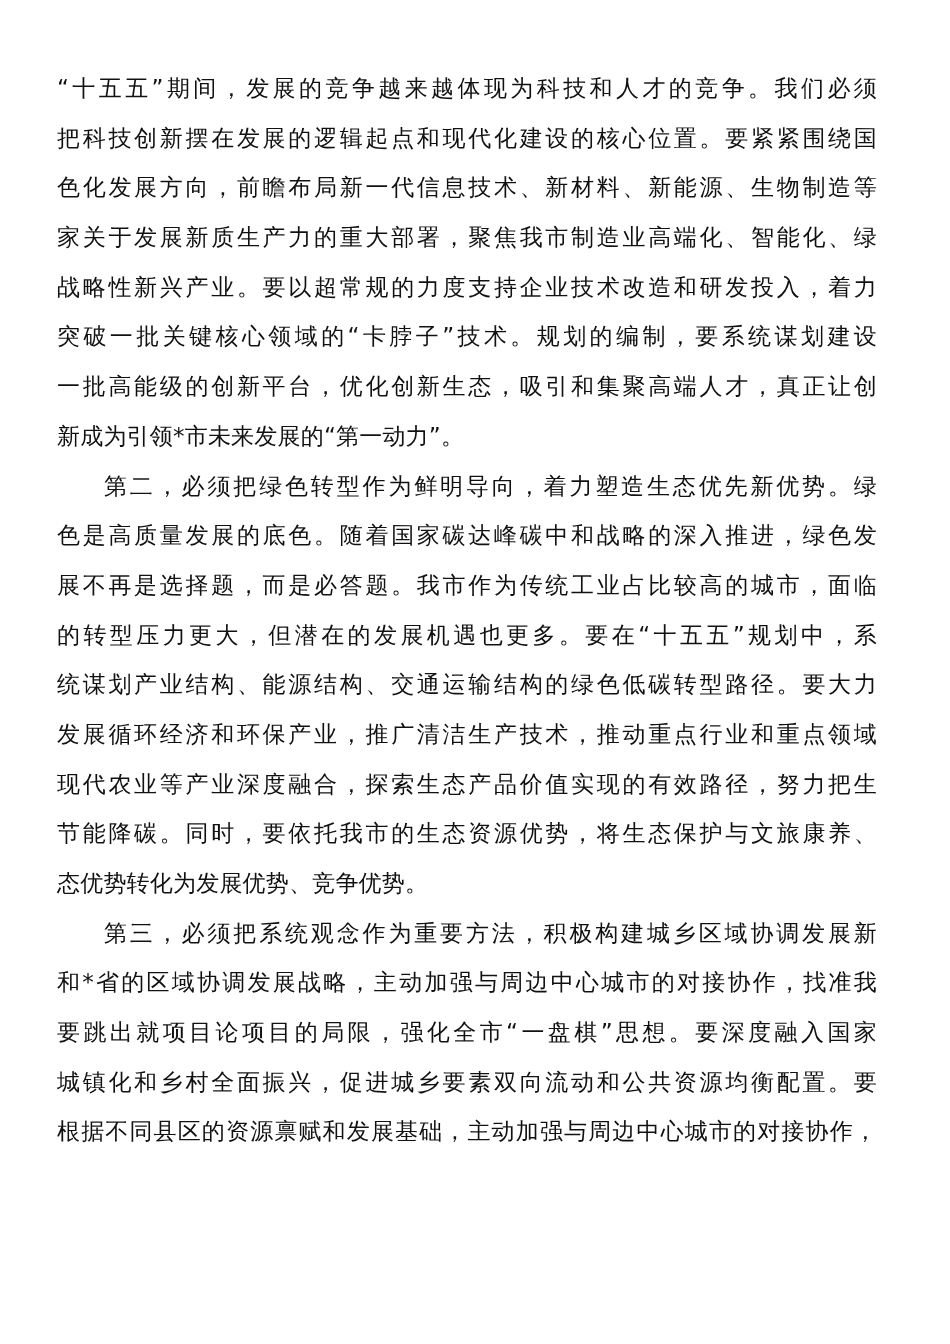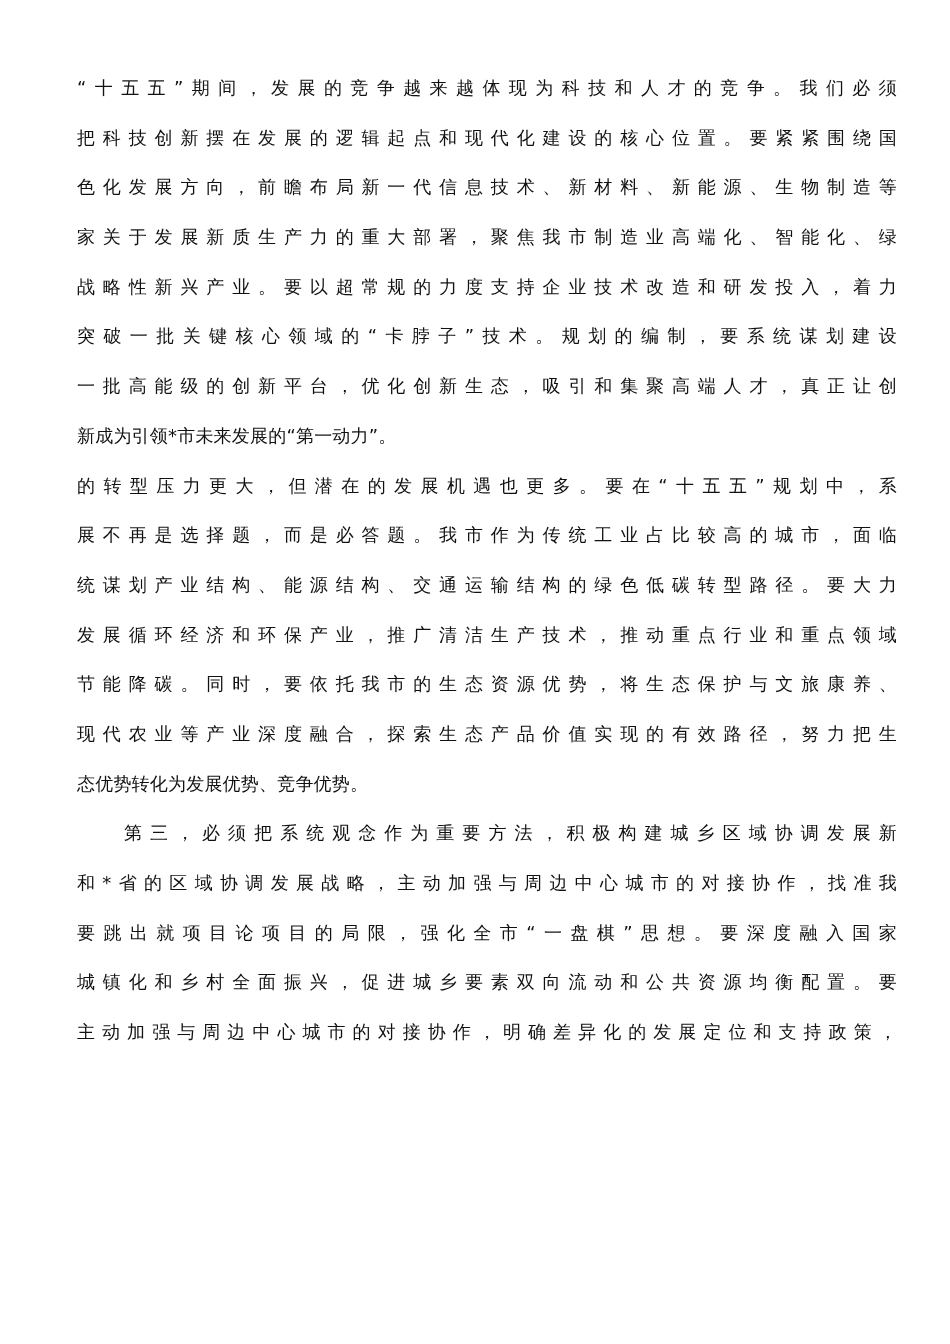--- a/index.html
+++ b/index.html
@@ -17,28 +17,27 @@
     }
     .page {
       position: absolute;
       left: 57px;
       top: 70px;
       width: 830px;
     }
     .line {
       height: 49.7px;
       line-height: 36px;
-      font-size: 18px;
+      font-size: 23px;
       white-space: nowrap;
       letter-spacing: 0.2px;
       text-align: justify;
       text-align-last: justify;
       width: 820px;
       display: block;
-      margin-left: 20px;
     }
     .line.last {
       text-align-last: left;
     }
     .line.indent {
       padding-left: 47px;
       width: 773px;
     }
   </style>
 </head>
@@ -51,29 +50,31 @@
     <span class="line">把科技创新摆在发展的逻辑起点和现代化建设的核心位置。要紧紧围绕国</span>
     <span class="line">色化发展方向，前瞻布局新一代信息技术、新材料、新能源、生物制造等</span>
     <span class="line">家关于发展新质生产力的重大部署，聚焦我市制造业高端化、智能化、绿</span>
     <span class="line">战略性新兴产业。要以超常规的力度支持企业技术改造和研发投入，着力</span>
     <span class="line">突破一批关键核心领域的“卡脖子”技术。规划的编制，要系统谋划建设</span>
     <span class="line">一批高能级的创新平台，优化创新生态，吸引和集聚高端人才，真正让创</span>
     <span class="line last">新成为引领*市未来发展的“第一动力”。</span>
   </div>
 
   <div>
+    <span class="line indent">第二，必须把绿色转型作为鲜明导向，着力塑造生态优先新优势。绿</span>
+    <span class="line">色是高质量发展的底色。随着国家碳达峰碳中和战略的深入推进，绿色发</span>
+    <span class="line">展不再是选择题，而是必答题。我市作为传统工业占比较高的城市，面临</span>
     <span class="line">的转型压力更大，但潜在的发展机遇也更多。要在“十五五”规划中，系</span>
-    <span class="line">展不再是选择题，而是必答题。我市作为传统工业占比较高的城市，面临</span>
     <span class="line">统谋划产业结构、能源结构、交通运输结构的绿色低碳转型路径。要大力</span>
     <span class="line">发展循环经济和环保产业，推广清洁生产技术，推动重点行业和重点领域</span>
+    <span class="line">现代农业等产业深度融合，探索生态产品价值实现的有效路径，努力把生</span>
     <span class="line">节能降碳。同时，要依托我市的生态资源优势，将生态保护与文旅康养、</span>
-    <span class="line">现代农业等产业深度融合，探索生态产品价值实现的有效路径，努力把生</span>
     <span class="line last">态优势转化为发展优势、竞争优势。</span>
   </div>
 
   <div>
     <span class="line indent">第三，必须把系统观念作为重要方法，积极构建城乡区域协调发展新</span>
     <span class="line">和*省的区域协调发展战略，主动加强与周边中心城市的对接协作，找准我</span>
     <span class="line">要跳出就项目论项目的局限，强化全市“一盘棋”思想。要深度融入国家</span>
     <span class="line">城镇化和乡村全面振兴，促进城乡要素双向流动和公共资源均衡配置。要</span>
-    <span class="line">主动加强与周边中心城市的对接协作，明确差异化的发展定位和支持政策，</span>
+    <span class="line">根据不同县区的资源禀赋和发展基础，主动加强与周边中心城市的对接协作，</span>
   </div>
 </div>
 
 </body></html>

